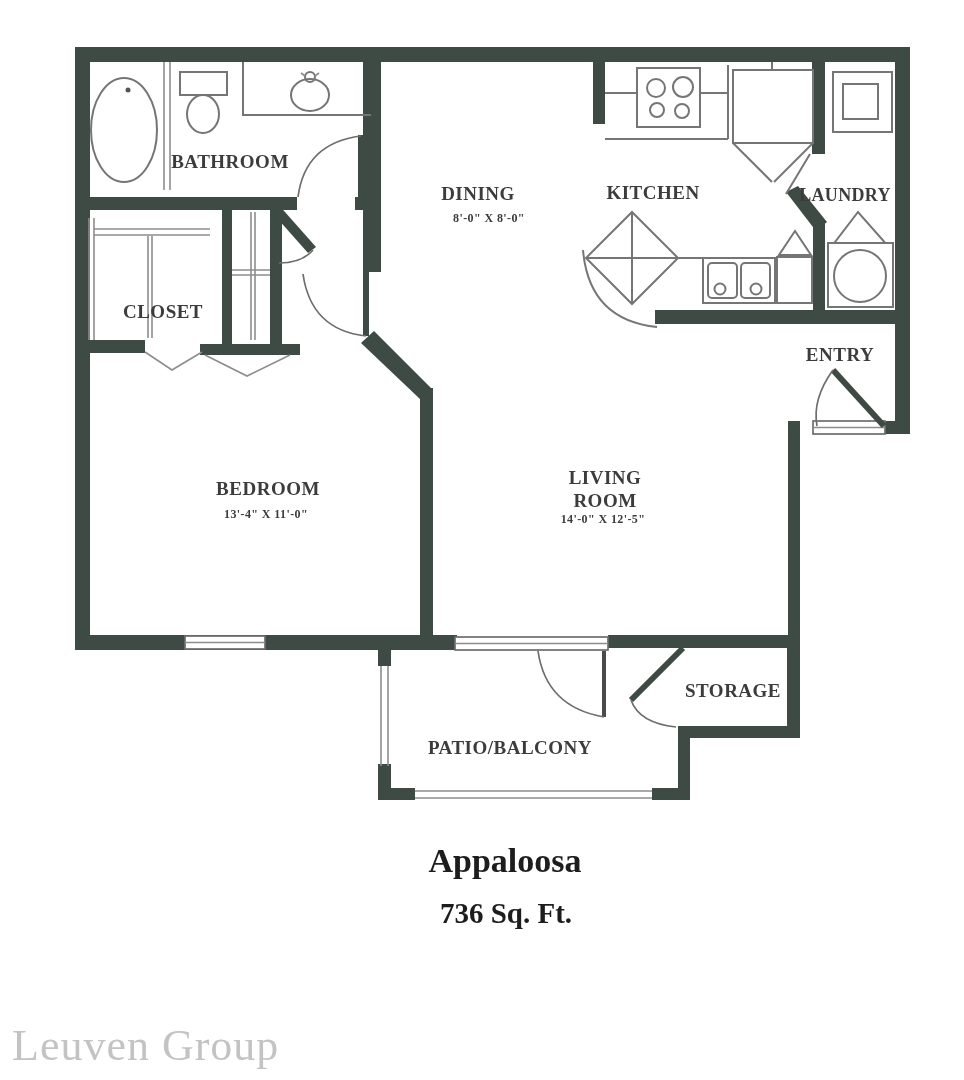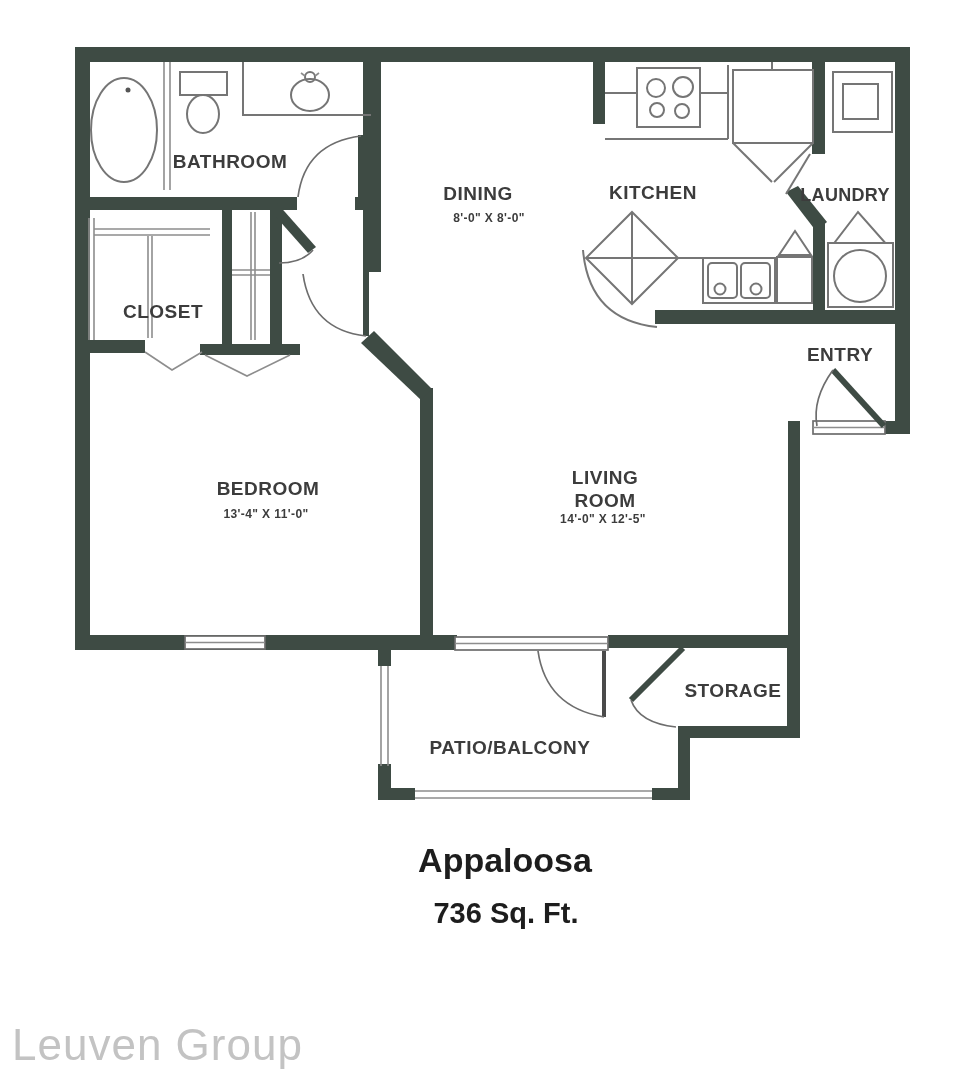--- a/index.html
+++ b/index.html
@@ -1,17 +1,17 @@
 <!DOCTYPE html>
 <html style="--wall: #3e4b44; --fixture_line: #757575; --label_text: #3c3c3c; --watermark_text: #c3c3c3;"><head>
 <meta charset="utf-8">
 <style>
   html,body{margin:0;padding:0;background:#ffffff;}
   #canvas{position:relative;width:964px;height:1080px;background:#ffffff;overflow:hidden;
-          font-family:Liberation Sans, sans-serif;text-align:center;}
+          font-family:Liberation Serif, serif;text-align:center;}
   svg{display:block;}
   .wall{fill:var(--wall);stroke:none;}
   .fx{fill:none;stroke:var(--fixture_line);stroke-width:2;}
   .fxw{fill:#ffffff;stroke:var(--fixture_line);stroke-width:2;}
   .thin{fill:none;stroke:#8d8d8d;stroke-width:1.6;}
   .thin2{fill:none;stroke:#767676;stroke-width:2;}
   .arc{fill:none;stroke:#6d6d6d;stroke-width:1.7;}
   .leaf{stroke:var(--wall);stroke-width:6;fill:none;}
   .leaf4{stroke:#4a4a4a;stroke-width:4;fill:none;}
   .sill{fill:#ffffff;stroke:#6d6d6d;stroke-width:1.7;}

